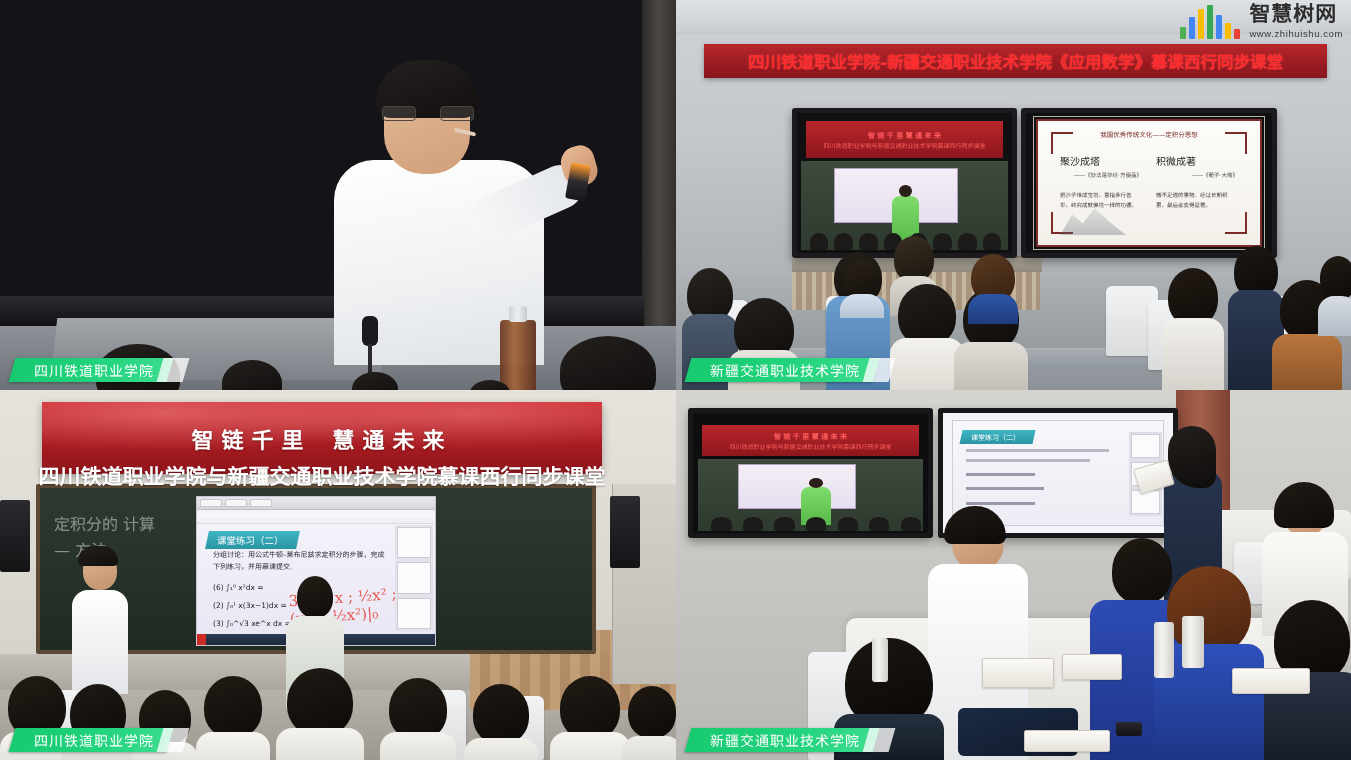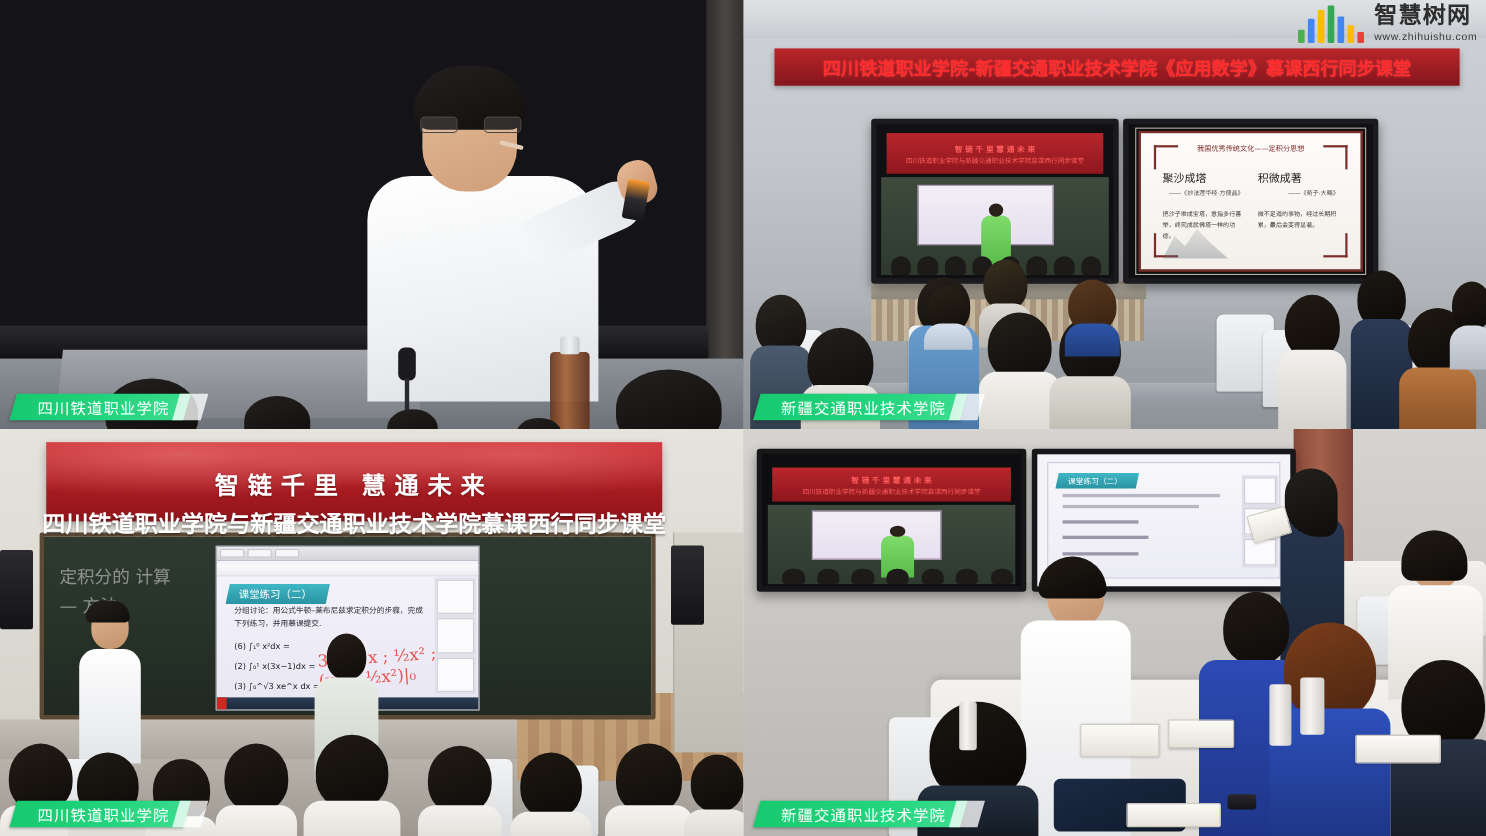--- a/index.html
+++ b/index.html
@@ -228,21 +228,21 @@
     white-space:nowrap;
     text-shadow:0 0 2px rgba(255,90,90,.6);
     text-align:right;
   }
   .p2-tv{
     position:absolute; top:108px; height:150px; z-index:12;
     background:#101013; border:5px solid #1b1b1f; border-radius:3px;
     box-shadow:0 4px 10px rgba(0,0,0,.4);
   }
   .p2-tv.left{ left:116px; width:225px; }
-  .p2-tv.right{ left:345px; width:232px; }
+  .p2-tv.right{ left:345px; width:256px; }
   .tv-inner{ position:absolute; inset:0; overflow:hidden; }
   
   .feed-banner{
     position:absolute; left:4%; top:6%; width:92%; height:26%;
     background:linear-gradient(180deg,#b8262c,#8d171d);
     display:flex; flex-direction:column; align-items:center; justify-content:center;
     gap:1px;
   }
   .feed-banner b{ font-size:7px; color:#ff5c5c; font-family:"DejaVu Sans",sans-serif; white-space:nowrap; }
   .feed-banner em{ font-size:6px; color:#ff5c5c; font-style:normal; font-family:"DejaVu Sans",sans-serif; white-space:nowrap; }
@@ -340,21 +340,21 @@
   .p3-banner{
     position:absolute; left:42px; top:12px; width:560px; height:72px; z-index:14;
     background:
       radial-gradient(ellipse at 22% 16%, rgba(255,160,160,.45), transparent 44%),
       radial-gradient(ellipse at 76% 16%, rgba(255,160,160,.40), transparent 42%),
       linear-gradient(180deg,#c9272c,#a71b21 60%,#8e151b);
     display:flex; flex-direction:column; align-items:center; justify-content:center;
     box-shadow:0 3px 8px rgba(0,0,0,.3);
   }
   .p3-banner .l1{
-    font-family:Liberation Serif, serif; font-size:22px; font-weight:700;
+    font-family:Liberation Mono, monospace; font-size:22px; font-weight:700;
     color:#ffffff; letter-spacing:8px; white-space:nowrap;
     text-shadow:0 1px 2px rgba(0,0,0,.35);
     margin-top:36px;
   }
   .p3-banner .l2{
     font-family:"DejaVu Sans",sans-serif; font-size:21px; font-weight:700;
     color:#ffffff; letter-spacing:0px; white-space:nowrap; margin-top:5px;
     text-shadow:0 1px 2px rgba(0,0,0,.35);
   }
   .p3-board{

